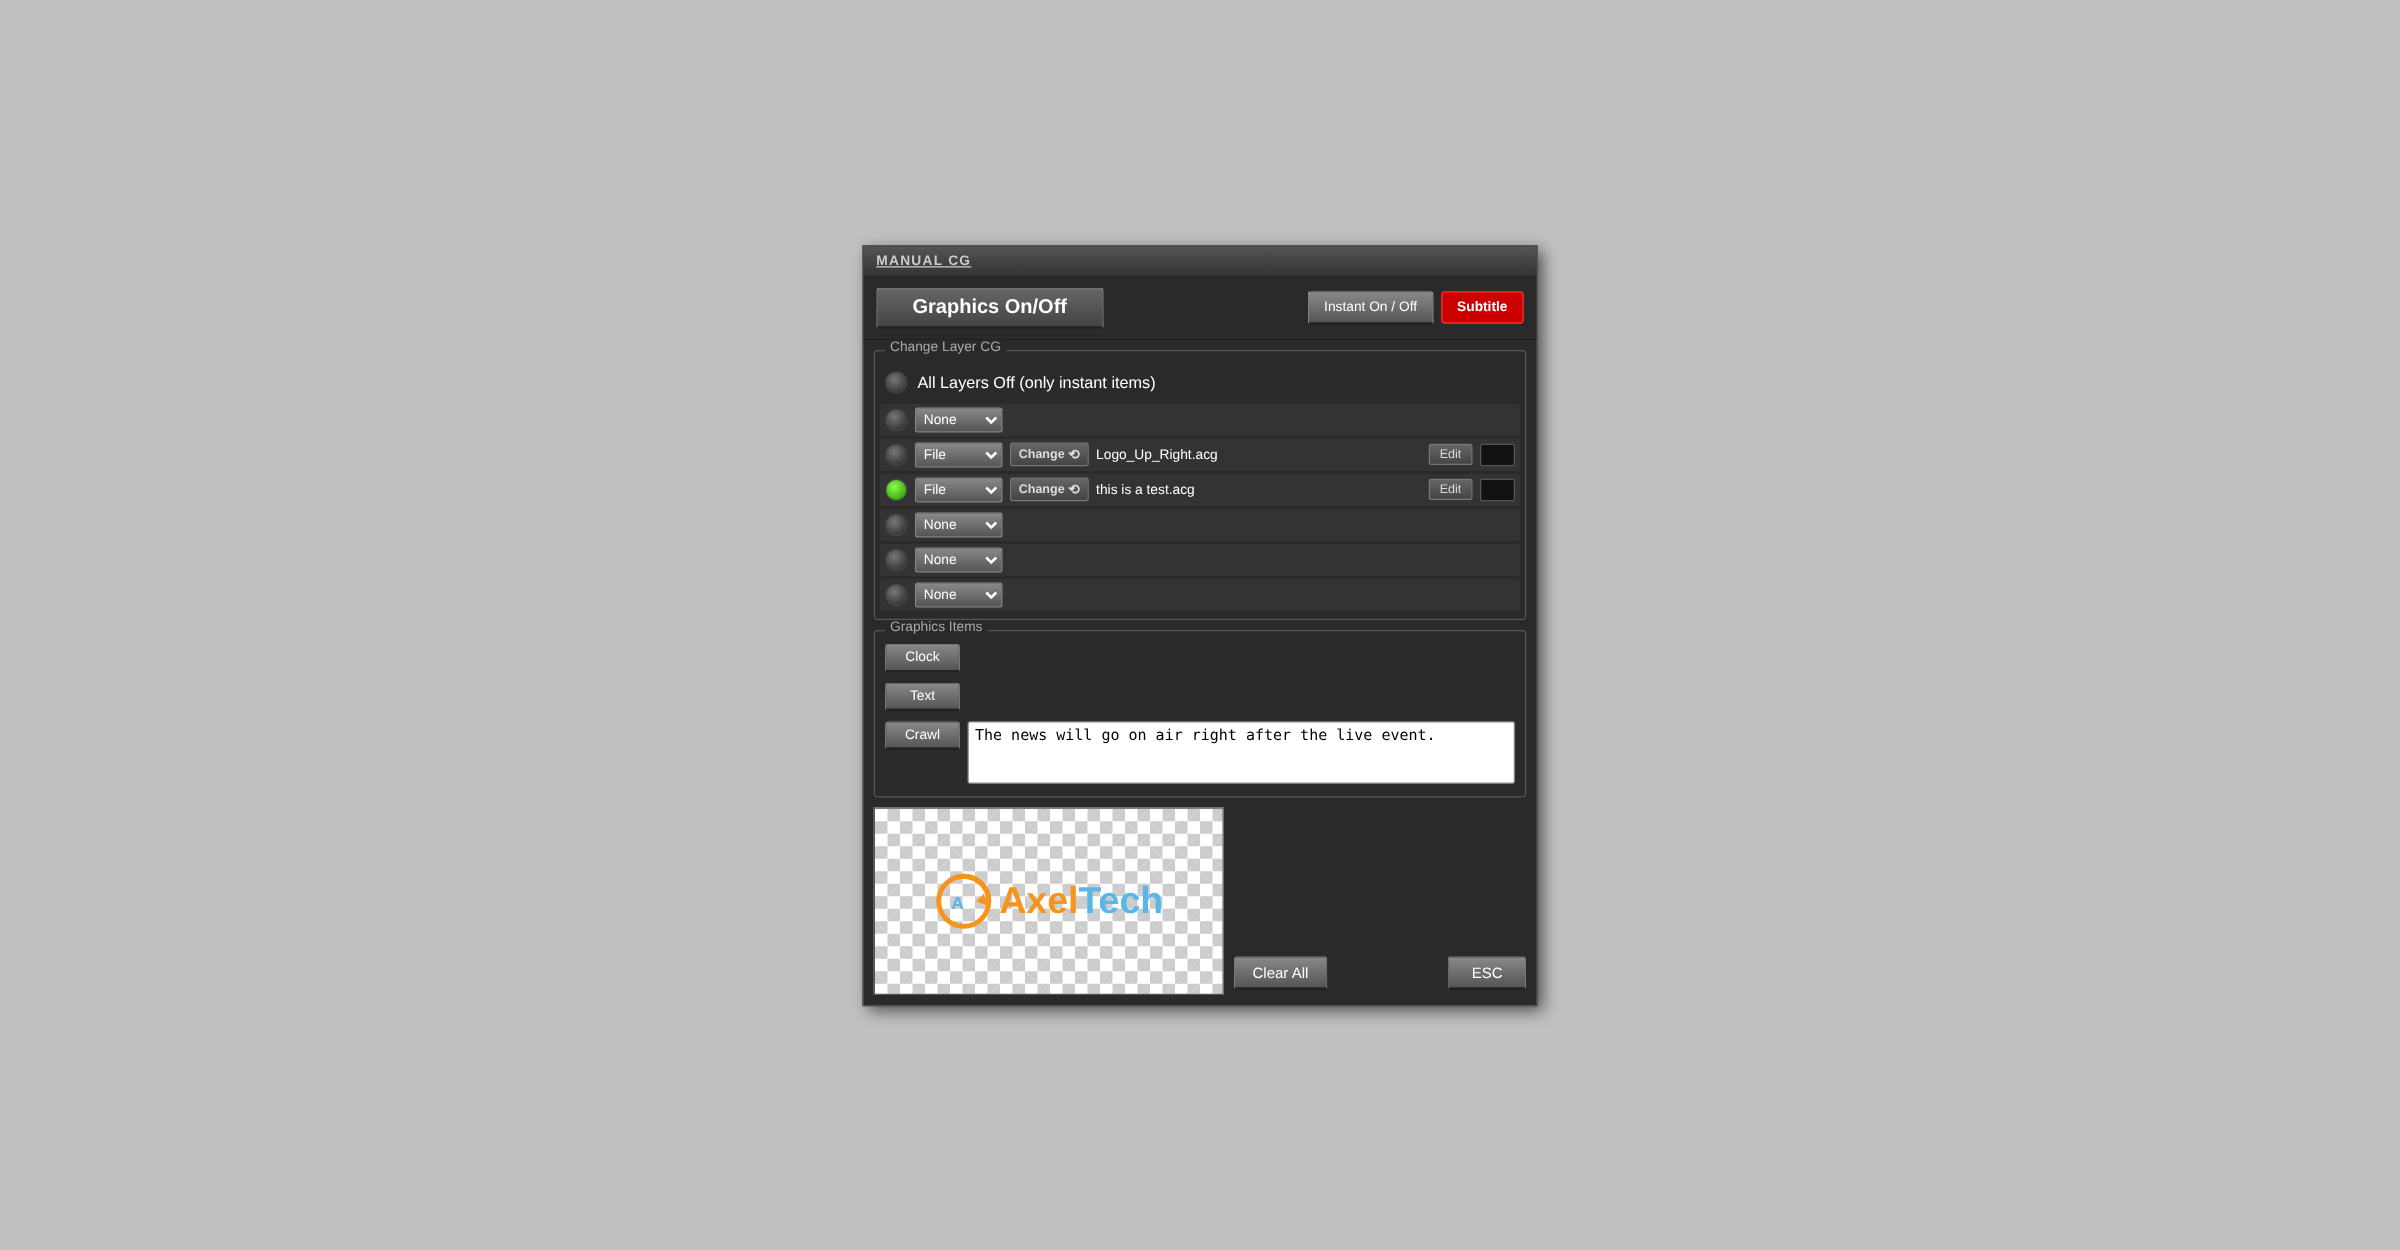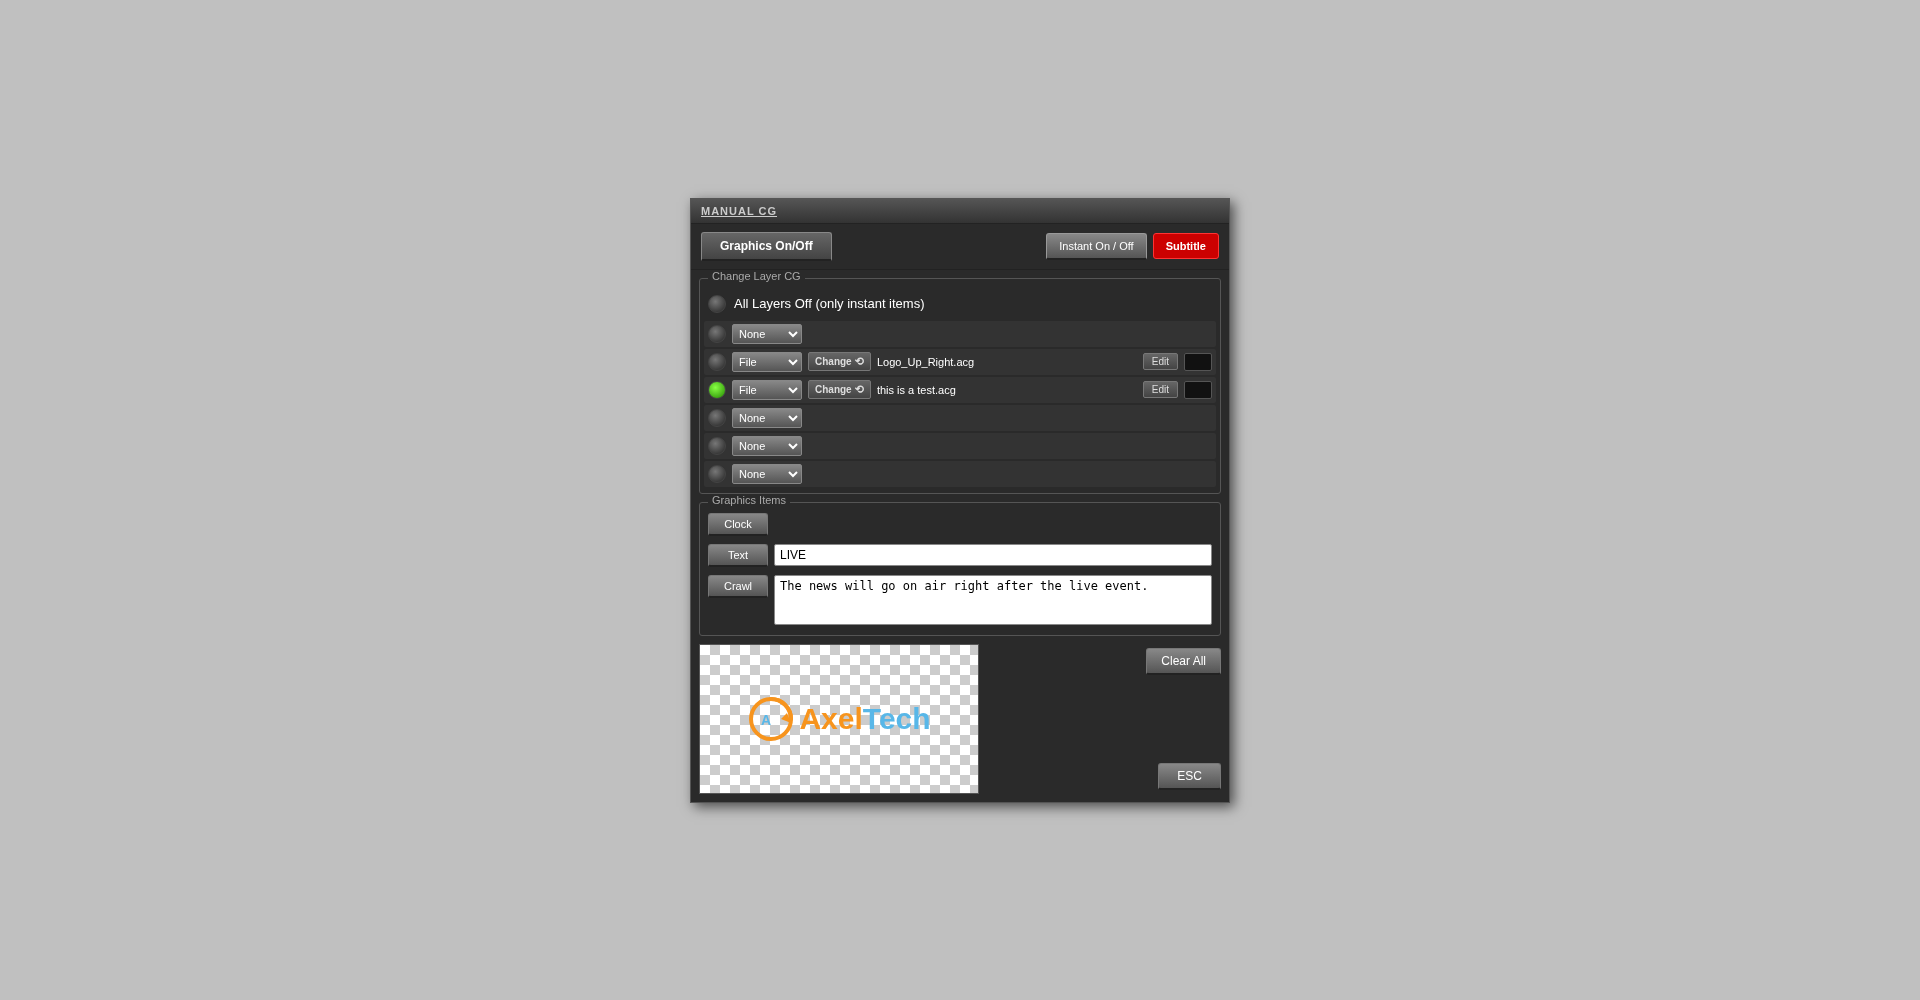--- a/index.html
+++ b/index.html
@@ -39,22 +39,22 @@
       align-items: center;
       justify-content: space-between;
       border-bottom: 1px solid #222;
     }
 
     .btn-graphics-on-off {
       background: linear-gradient(to bottom, #666, #444);
       border: 1px solid #888;
       border-bottom: 2px solid #222;
       color: #fff;
-      padding: 6px 18px;
-      font-size: 12px;
+      padding: 6px 28px;
+      font-size: 16px;
       font-weight: bold;
       cursor: pointer;
       border-radius: 3px 3px 0 0;
     }
 
     .subtitle-group {
       display: flex;
       align-items: center;
       gap: 6px;
     }
@@ -261,21 +261,21 @@
 
     .logo-svg-area {
       display: flex;
       align-items: center;
       gap: 4px;
     }
 
     .right-buttons {
       flex: 1;
       display: flex;
-      flex-direction: column;
+      flex-direction: row;
       justify-content: space-between;
       align-items: flex-end;
       padding: 4px 0;
     }
 
     .btn-clear-all {
       background: linear-gradient(to bottom, #888, #555);
       border: 1px solid #777;
       border-bottom: 2px solid #222;
       color: #fff;
@@ -395,21 +395,20 @@
 
   <div class="section">
     <span class="section-label">Graphics Items</span>
 
     <div class="instant-row">
       <button class="btn-instant">Clock</button>
     </div>
 
     <div class="instant-row">
       <button class="btn-instant">Text</button>
-      <input type="text" class="instant-input" value="LIVE" style="">
     </div>
 
     <div class="instant-row">
       <button class="btn-instant">Crawl</button>
       <textarea class="instant-textarea" style="">The news will go on air right after the live event.</textarea>
     </div>
   </div>
 
   <div class="bottom-section">
 

